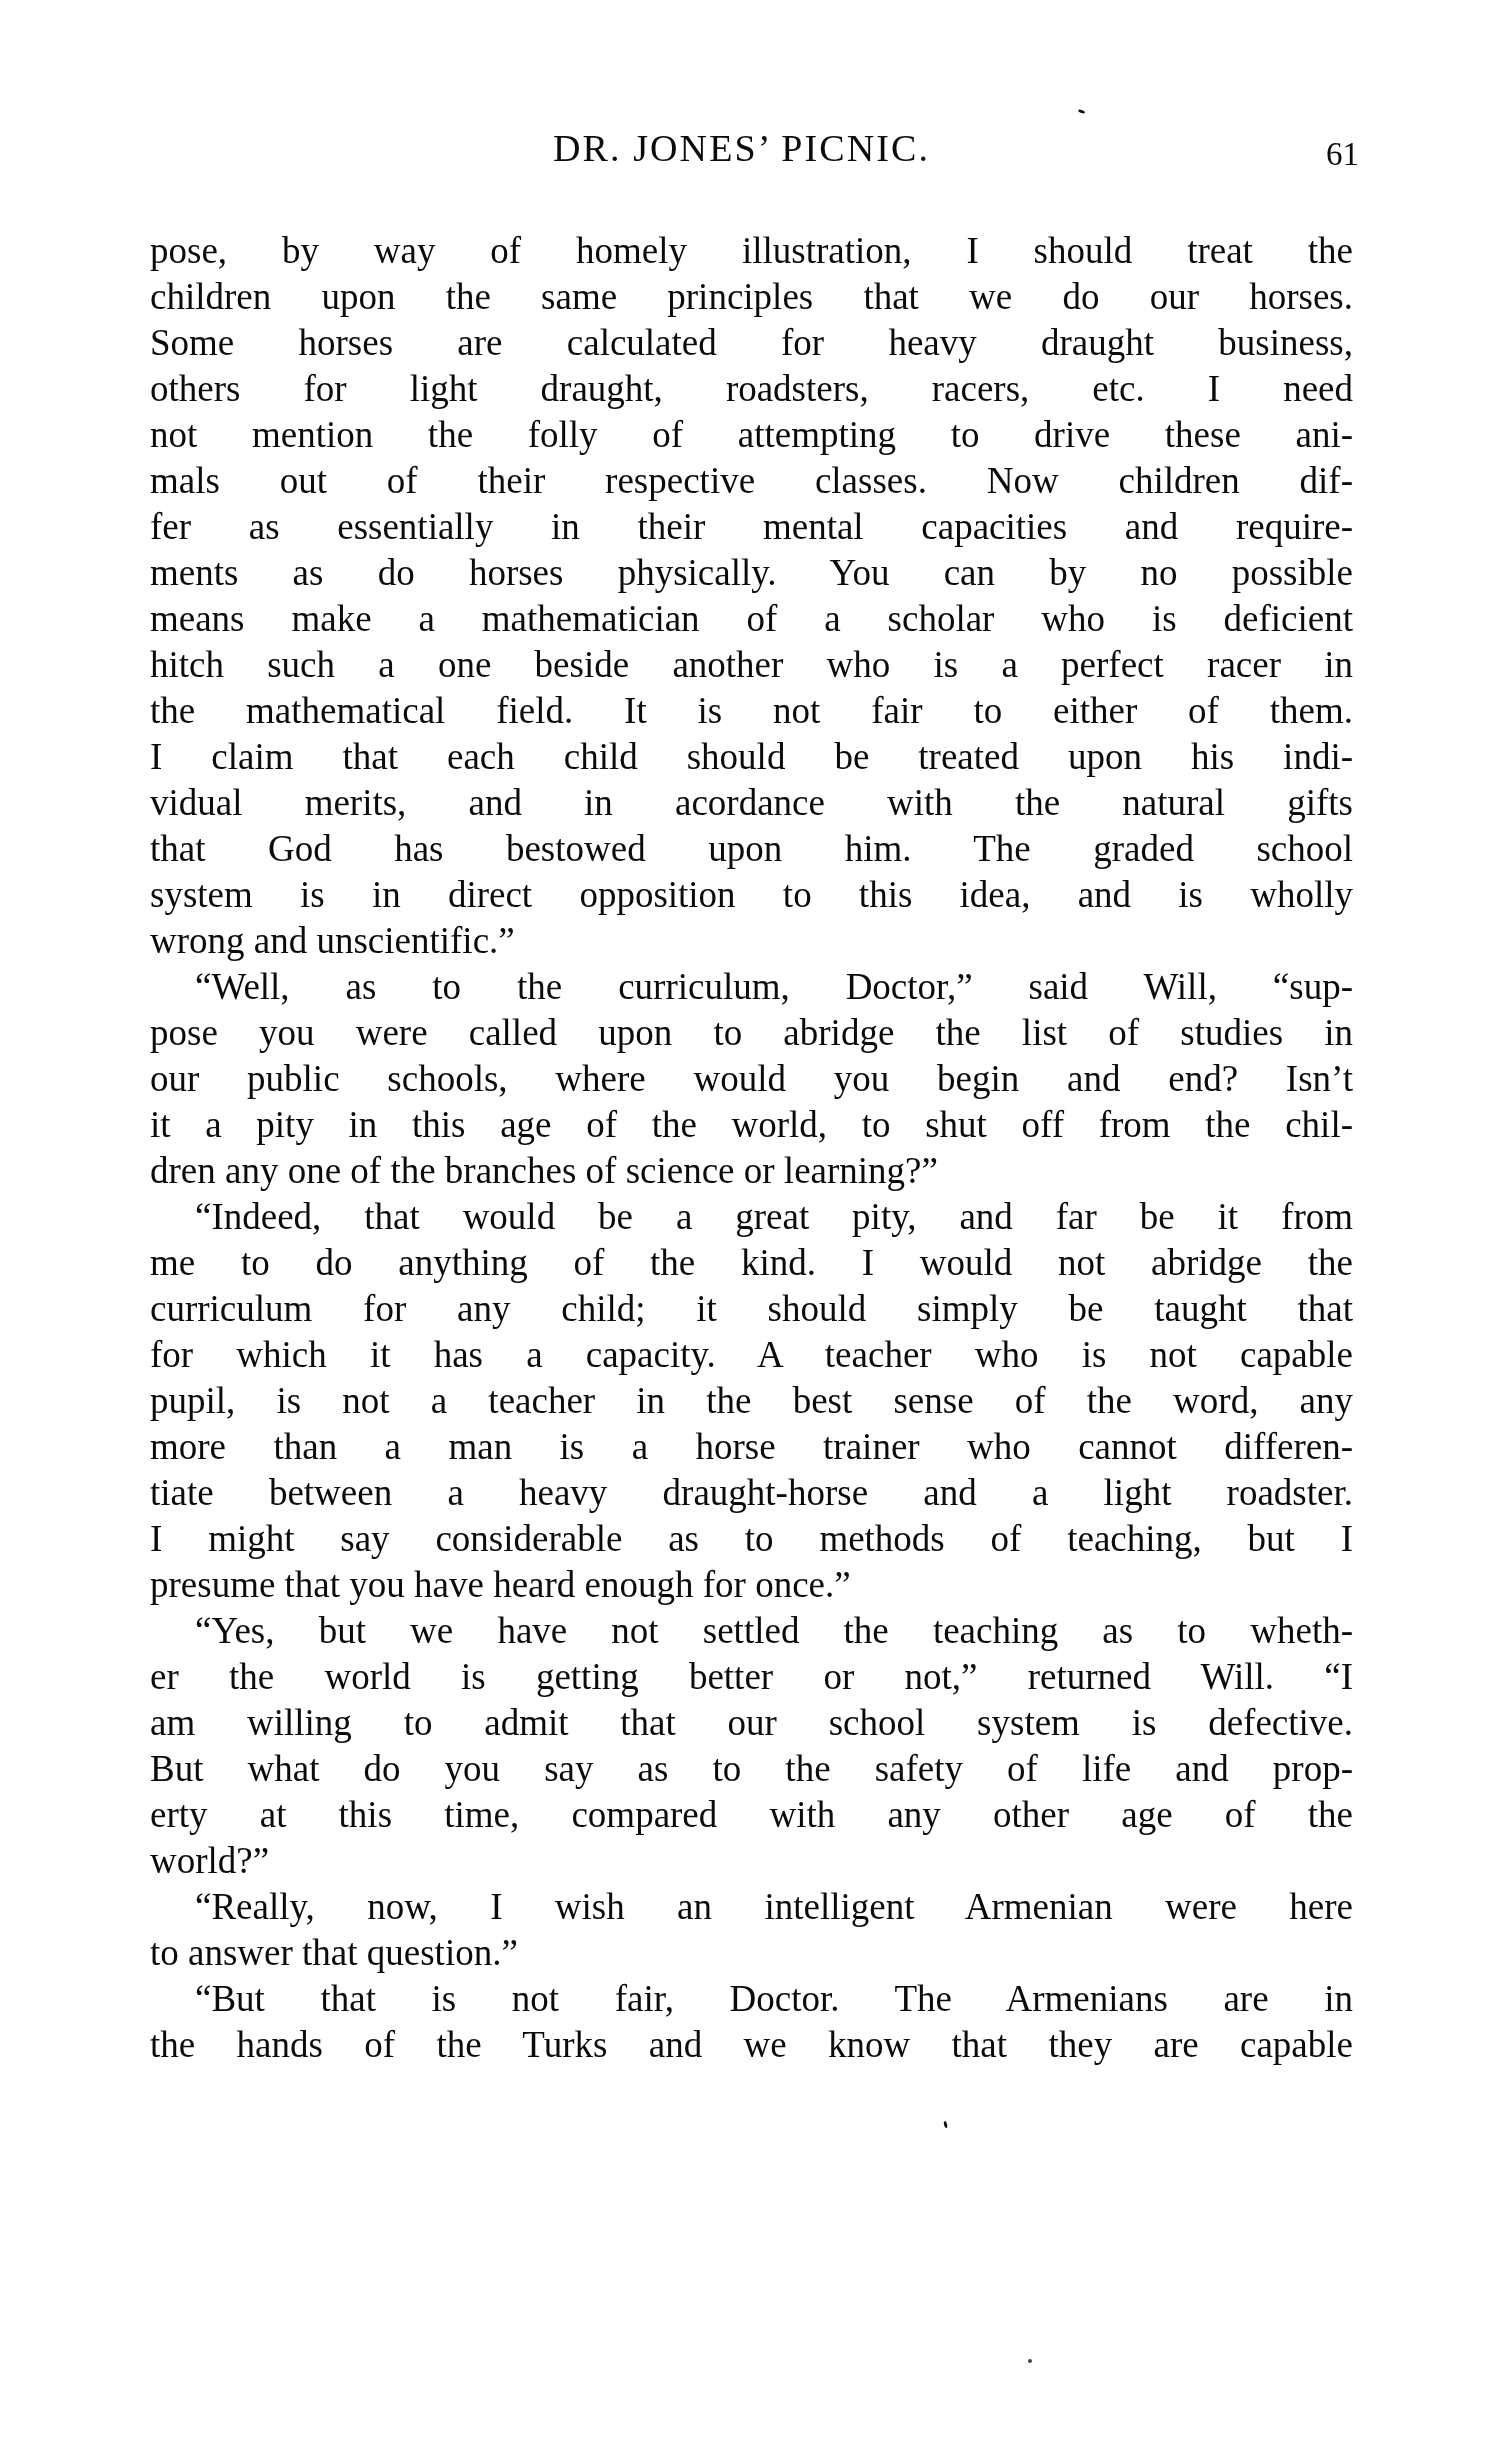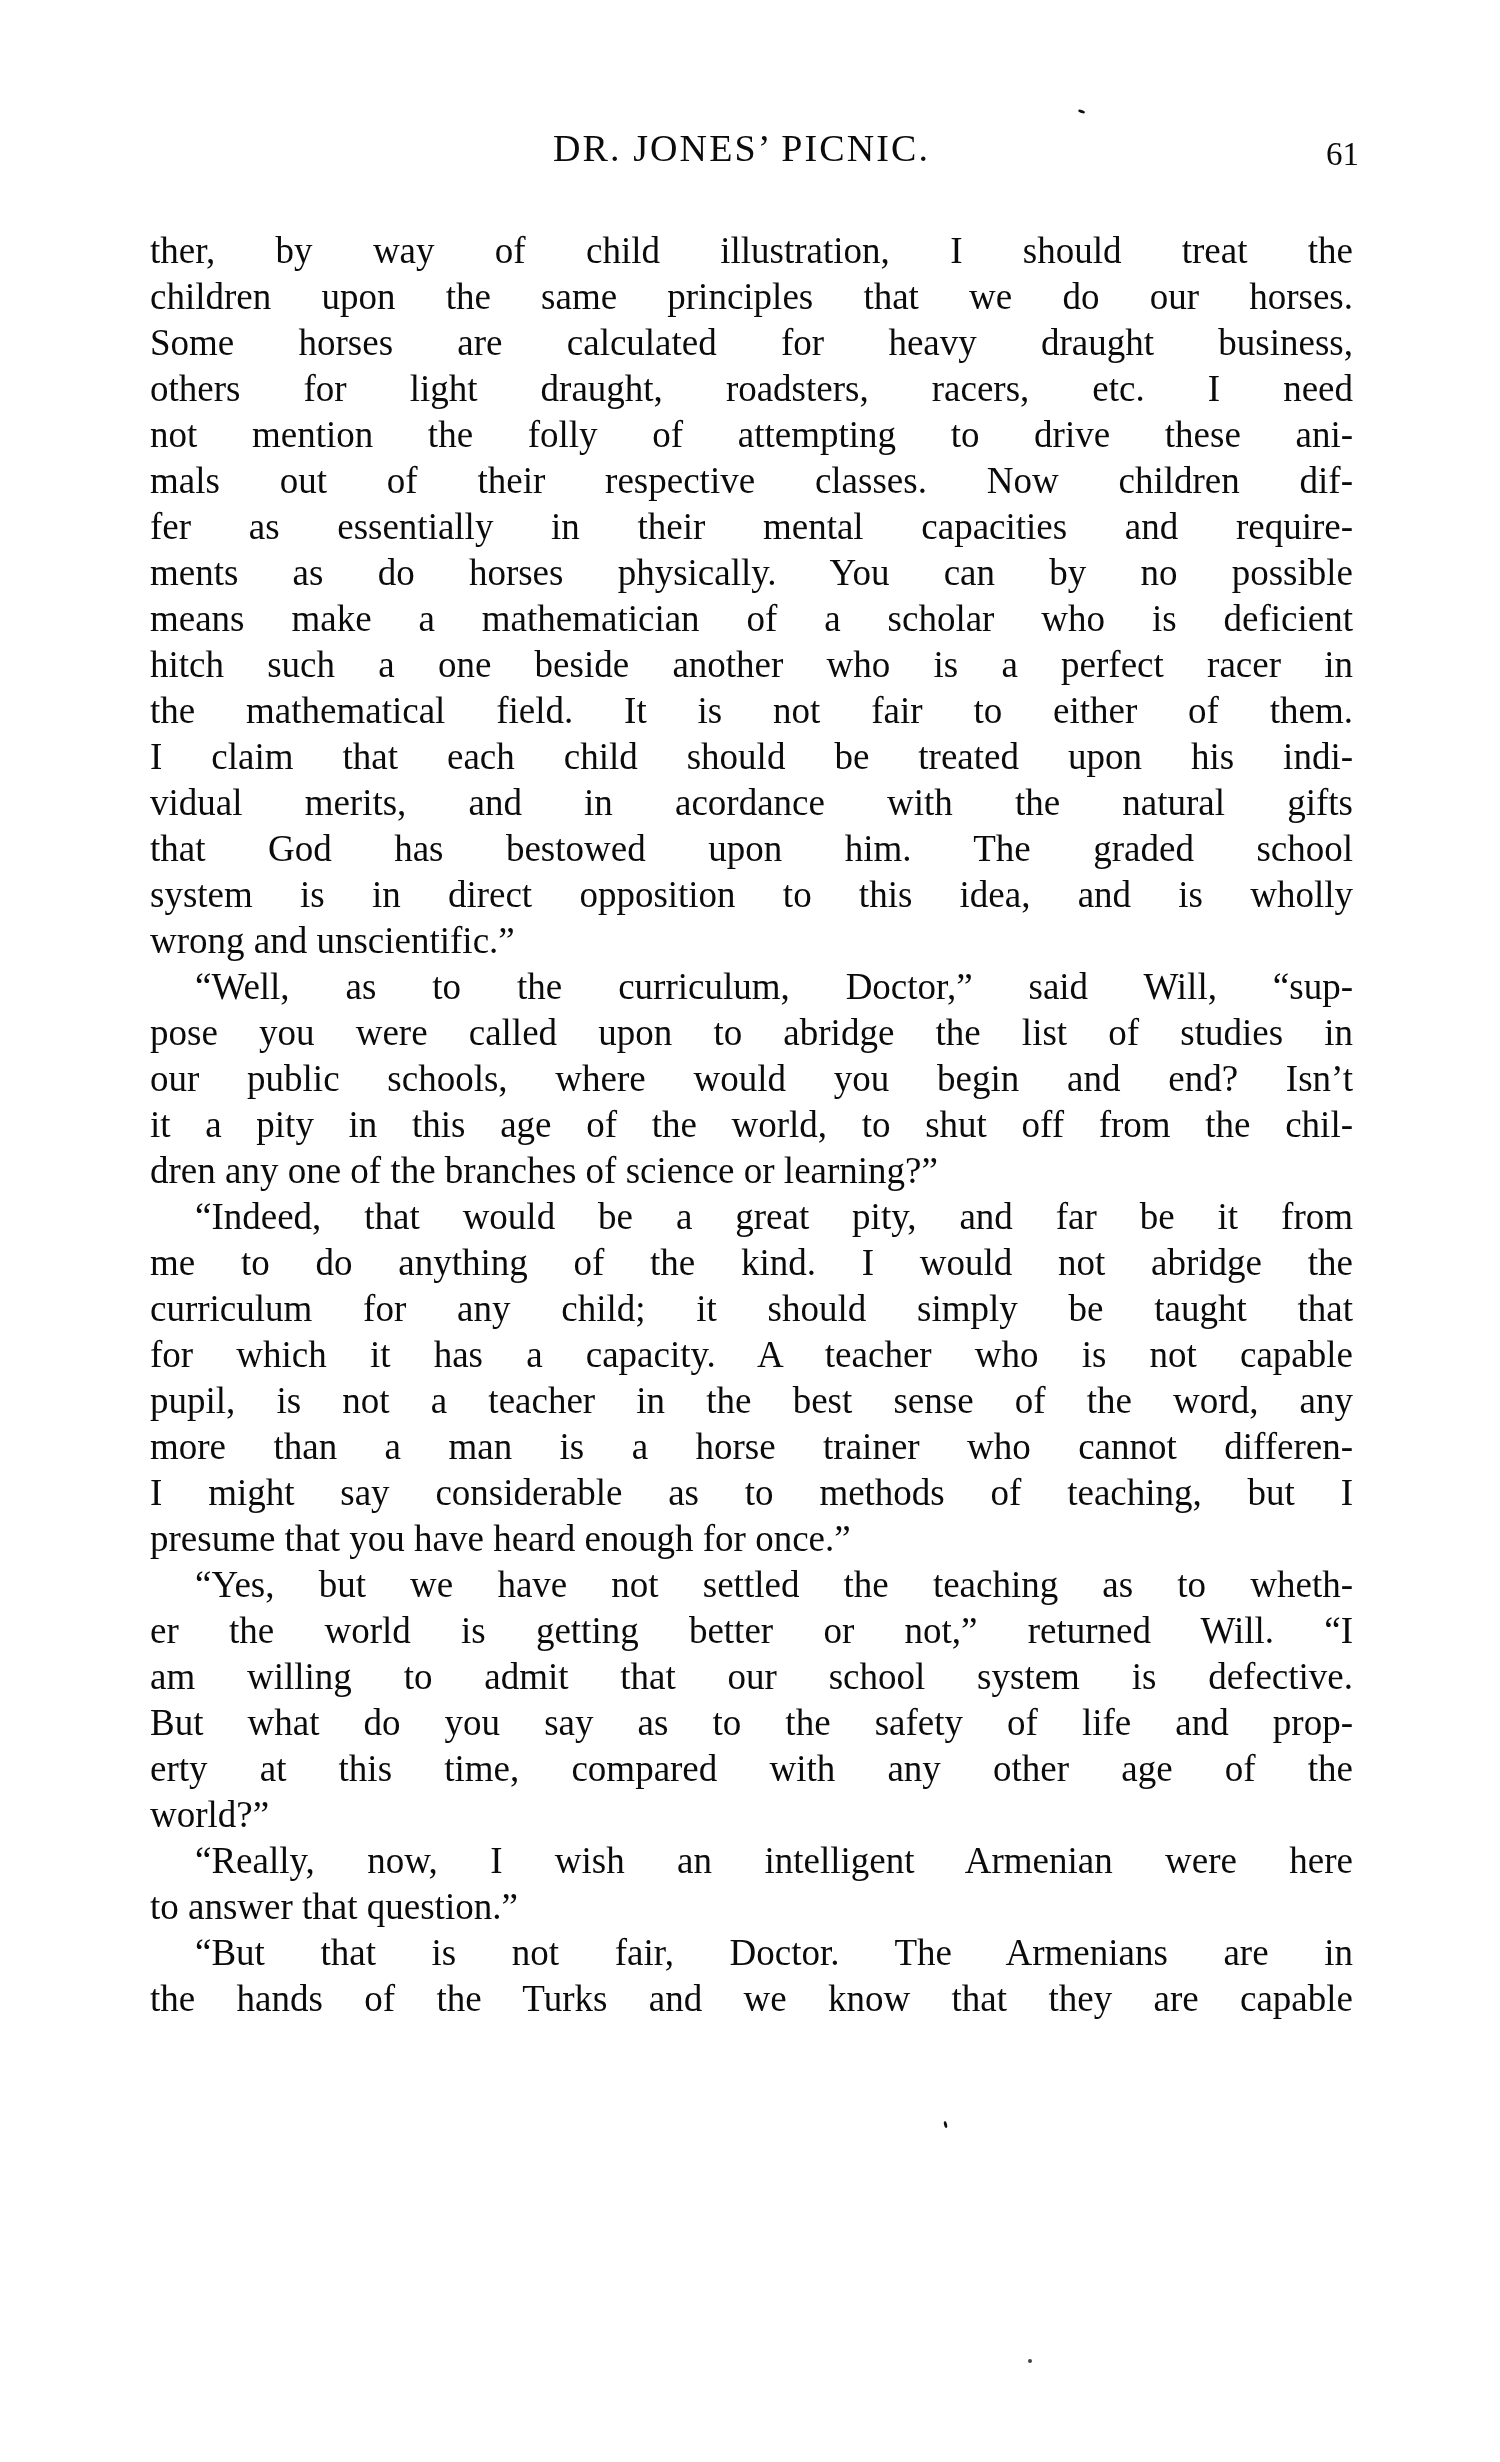--- a/index.html
+++ b/index.html
@@ -66,21 +66,21 @@
 <div class="page">
 
   <div class="running-header">
     <div class="running-title">DR. JONES’ PICNIC.</div>
     <div class="page-number">61</div>
   </div>
 
   <div class="text-block">
 
     <div class="paragraph">
-      <div class="line">ther, by way of child illustration, I should treat the</div>
+      <div class="line">pose, by way of homely illustration, I should treat the</div>
       <div class="line">children upon the same principles that we do our horses.</div>
       <div class="line">Some horses are calculated for heavy draught business,</div>
       <div class="line">others for light draught, roadsters, racers, etc. I need</div>
       <div class="line">not mention the folly of attempting to drive these ani-</div>
       <div class="line">mals out of their respective classes. Now children dif-</div>
       <div class="line">fer as essentially in their mental capacities and require-</div>
       <div class="line">ments as do horses physically. You can by no possible</div>
       <div class="line">means make a mathematician of a scholar who is deficient</div>
       <div class="line">hitch such a one beside another who is a perfect racer in</div>
       <div class="line">the mathematical field. It is not fair to either of them.</div>
@@ -99,20 +99,21 @@
       <div class="line last">dren any one of the branches of science or learning?”</div>
     </div>
 
     <div class="paragraph">
       <div class="line indent">“Indeed, that would be a great pity, and far be it from</div>
       <div class="line">me to do anything of the kind. I would not abridge the</div>
       <div class="line">curriculum for any child; it should simply be taught that</div>
       <div class="line">for which it has a capacity. A teacher who is not capable</div>
       <div class="line">pupil, is not a teacher in the best sense of the word, any</div>
       <div class="line">more than a man is a horse trainer who cannot differen-</div>
+      <div class="line">tiate between a heavy draught-horse and a light roadster.</div>
       <div class="line">I might say considerable as to methods of teaching, but I</div>
       <div class="line last">presume that you have heard enough for once.”</div>
     </div>
 
     <div class="paragraph">
       <div class="line indent">“Yes, but we have not settled the teaching as to wheth-</div>
       <div class="line">er the world is getting better or not,” returned Will. “I</div>
       <div class="line">am willing to admit that our school system is defective.</div>
       <div class="line">But what do you say as to the safety of life and prop-</div>
       <div class="line">erty at this time, compared with any other age of the</div>

